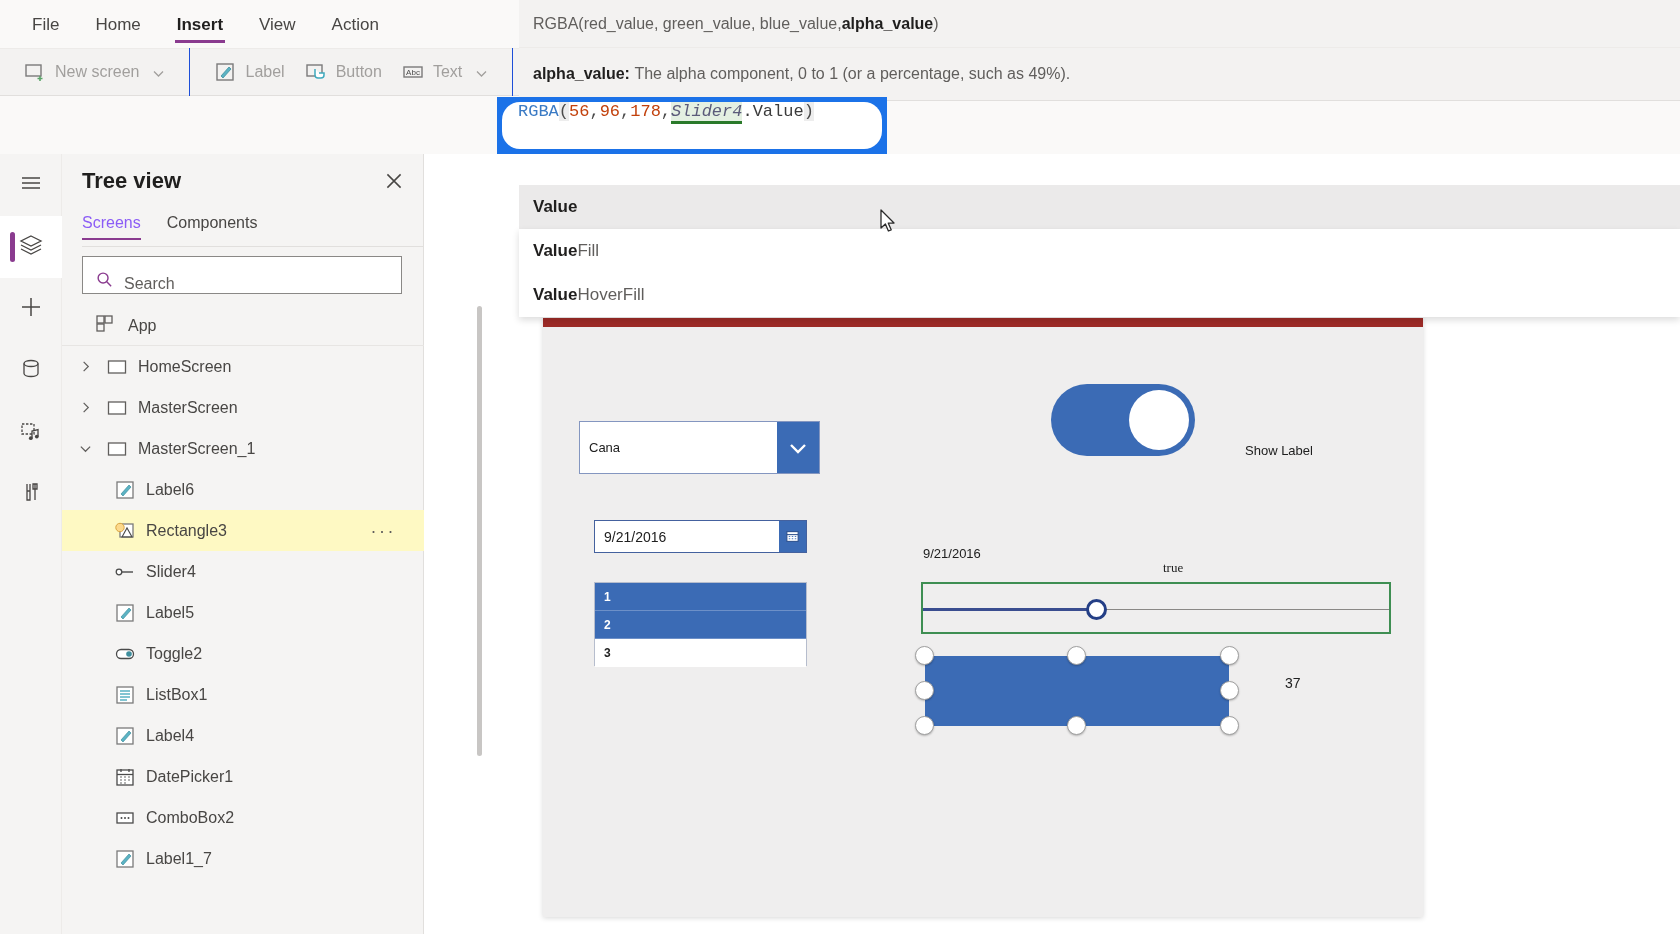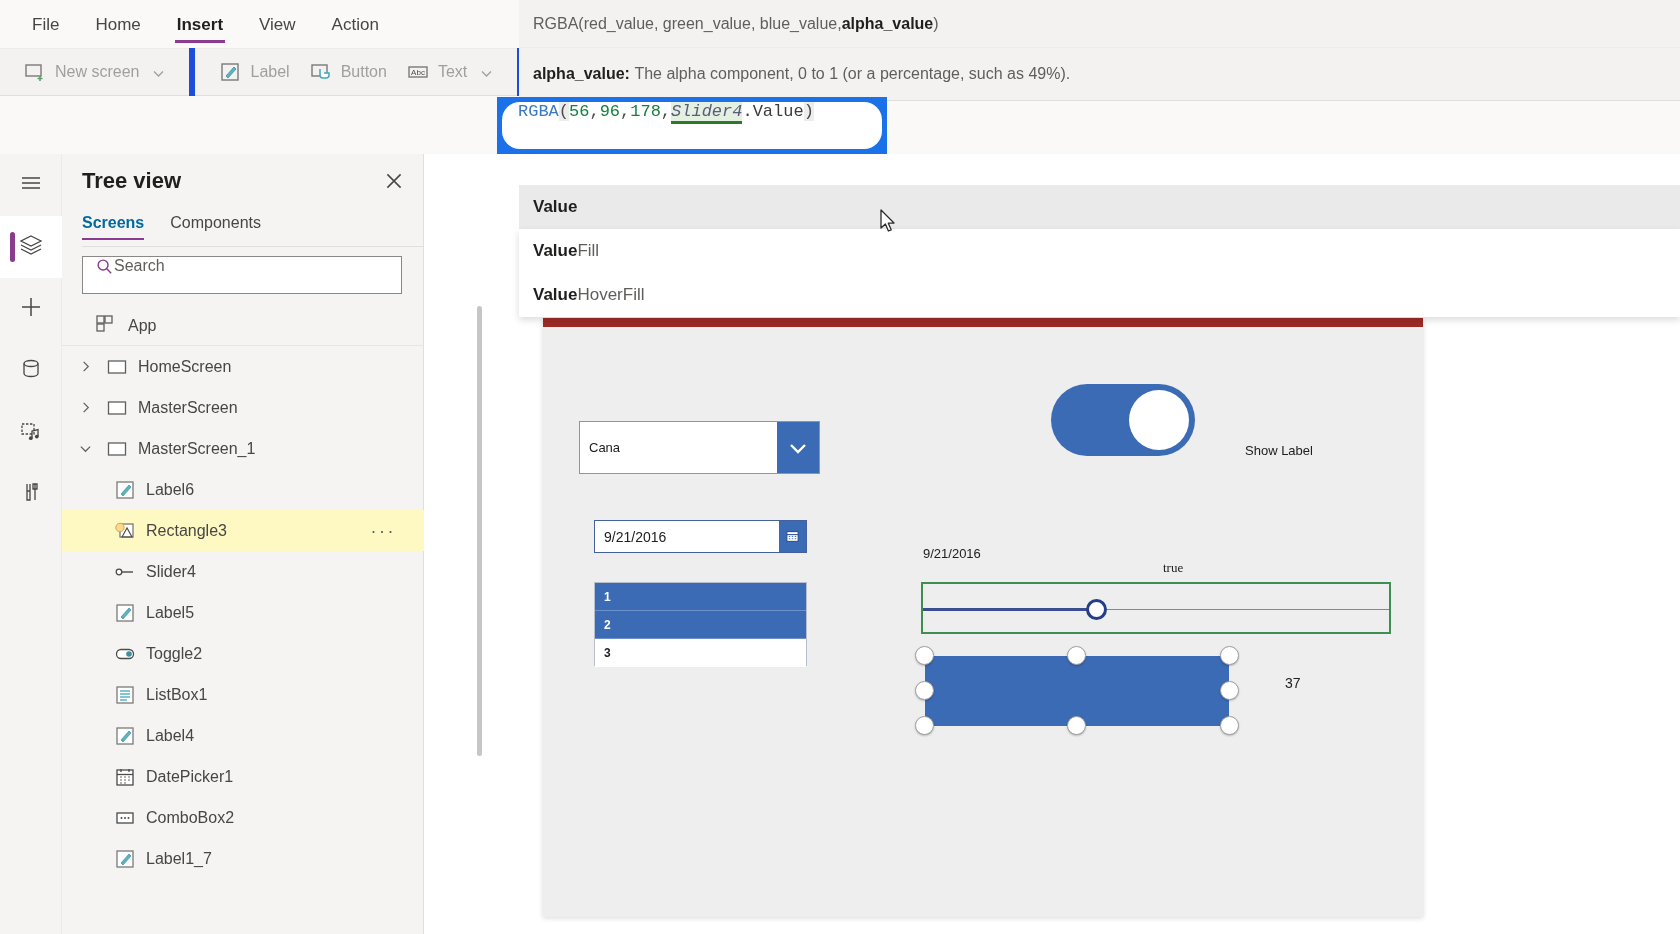--- a/index.html
+++ b/index.html
@@ -30,21 +30,21 @@
     height: 3px; background: #8a3b8f;
   }
 
   
   .cmdbar {
     position: absolute; left: 0; top: 48px; width: 1680px; height: 48px;
     background: #f3f2f1; border-top: 1px solid #edebe9; border-bottom: 1px solid #e1dfdd;
     display: flex; align-items: center; z-index: 4;
   }
   .cmd-group { display: flex; height: 48px; padding: 13px 14px;
-    border-right: 6px solid #1d4ed8; }
+    border-right: 1px solid #1d4ed8; }
   .cmd-btn { display: flex; align-items: center; gap: 9px; padding: 6px 10px;
     cursor: pointer; color: #a19f9d; font-size: 16px; white-space: nowrap; }
   .cmd-btn .ico { width: 22px; height: 22px; display: block; flex: none; }
   .chev-sm { width: 13px; height: 13px; flex: none; margin-left: 4px; }
 
   
   .propbar {
     position: absolute; left: 0; top: 96px; width: 1680px; height: 58px;
     background: #faf9f8; display: flex; align-items: center; z-index: 3;
   }
@@ -85,21 +85,21 @@
   }
   .fbar-inner {
     position: absolute; inset: 0; background: #ffffff;
     display: flex; align-items: flex-start; padding: 0 8px 0 16px;
     font-family: "Liberation Mono", monospace; font-size: 17px; white-space: nowrap;
     overflow: hidden;
     border-radius: 18px;
   }
   .tok-fn { color: #3a7ac4; }
   .tok-paren { color: #4a4a4a; background: #ededed; }
-  .tok-num { color: #15803d; }
+  .tok-num { color: #c2410c; }
   .tok-punct { color: #4a4a4a; }
   .tok-ident {
     color: #5b5b7a; font-style: italic; background: #e4f0e2;
     border-bottom: 3px solid #2a7a2a; padding-bottom: 0px;
   }
   .tok-prop { color: #3c3c3c; }
 
   
   .tip-val {
     left: 519px; top: 152px; width: 1161px; height: 33px; background: #f3f2f1;
@@ -140,29 +140,29 @@
 
   
   .tree {
     position: absolute; left: 62px; top: 154px; width: 362px; height: 780px;
     background: #f5f4f3; border-right: 1px solid #e1dfdd; z-index: 2;
   }
   .tree-title { position: absolute; left: 20px; top: 14px; font-size: 22px; color: #201f1e; font-weight: bold; }
   .tree-close { position: absolute; right: 18px; top: 16px; cursor: pointer; }
   .tree-tabs { position: absolute; left: 20px; top: 60px; display: flex; gap: 26px; }
   .tree-tab { font-size: 16px; color: #484644; padding-bottom: 8px; cursor: pointer; position: relative; }
-  .tree-tab.active { color: #0369a1; font-weight: bold; }
+  .tree-tab.active { color: #8b5cf6; font-weight: normal; }
   .tree-tab.active::after {
     content: ""; position: absolute; left: 0; right: 0; bottom: 0; height: 2px; background: #8a3b8f;
   }
   .tree-tabs-line { position: absolute; left: 20px; right: 0; top: 92px; height: 1px; background: #e1dfdd; }
   .search-box {
     position: absolute; left: 20px; top: 102px; width: 320px; height: 38px;
-    background: #fff; border: 1px solid #8a8886; display: flex; align-items: flex-start;
-    padding-left: 12px; cursor: text;
+    background: #fff; border: 1px solid #8a8886; display: flex; align-items: flex-end;
+    padding-left: 12px; gap: 10px; cursor: text;
   }
   .search-box .ph { font-size: 16px; color: #605e5c; }
   .tree-scroll { position: absolute; left: 0; top: 152px; width: 362px; height: 628px; overflow: hidden; }
   .t-app {
     height: 40px; display: flex; align-items: center; gap: 12px; padding-left: 32px;
     border-bottom: 1px solid #e7e5e3; cursor: pointer;
   }
   .t-row {
     height: 41px; display: flex; align-items: center; gap: 10px; cursor: pointer;
     font-size: 16px; color: #484644;

